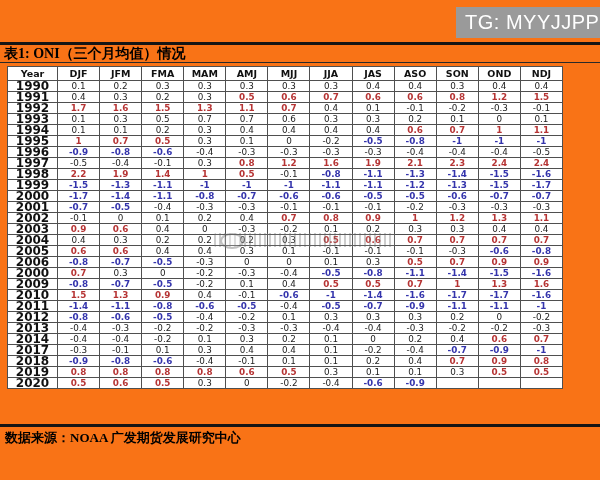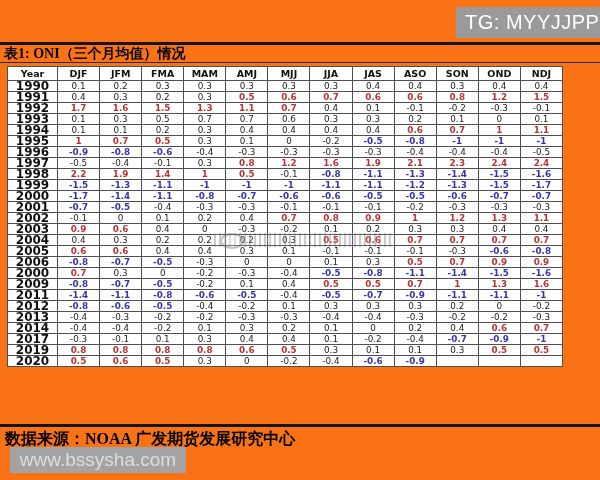--- a/index.html
+++ b/index.html
@@ -30,21 +30,21 @@
   .center-wm{position:absolute;top:233px;left:214px;width:181px;height:14px;opacity:.5;
              filter:blur(.4px);border-radius:2px;
              background:repeating-linear-gradient(90deg,rgba(120,120,120,.75) 0 2px,
                         rgba(235,235,235,.2) 2px 5px);}
   .center-wm::before{content:"";position:absolute;left:6px;top:0;width:20px;height:12px;
              border:2px solid rgba(110,110,110,.85);border-radius:50%;
              background:rgba(245,245,245,.35);}
 
   .rule-bottom{position:absolute;top:424px;left:0;width:600px;height:3px;background:#151515;}
   .source{position:absolute;top:429px;left:5px;font-family:"Liberation Serif",serif;
-          font-weight:bold;font-size:16px;color:#000;text-align:right;}
+          font-weight:bold;font-size:13px;color:#000;text-align:right;}
   .site-badge{position:absolute;top:447px;left:10px;width:176px;height:26px;background:#a3a3a3;
               color:#dedede;font-size:19px;line-height:26px;text-align:center;}
 </style>
 </head>
 <body>
 
 <div class="shot">
   <div class="tg-badge">TG: MYYJJPP</div>
   <div class="rule-top"></div>
   <div class="table-title">表1: ONI（三个月均值）情况</div>
@@ -348,20 +348,35 @@
           <td>0.1</td>
           <td>0.4</td>
           <td class="r">0.5</td>
           <td class="r">0.5</td>
           <td class="r">0.7</td>
           <td class="r">1</td>
           <td class="r">1.3</td>
           <td class="r">1.6</td>
         </tr>
         <tr>
+          <td class="year">2010</td>
+          <td class="r">1.5</td>
+          <td class="r">1.3</td>
+          <td class="r">0.9</td>
+          <td>0.4</td>
+          <td>-0.1</td>
+          <td class="b">-0.6</td>
+          <td class="b">-1</td>
+          <td class="b">-1.4</td>
+          <td class="b">-1.6</td>
+          <td class="b">-1.7</td>
+          <td class="b">-1.7</td>
+          <td class="b">-1.6</td>
+        </tr>
+        <tr>
           <td class="year">2011</td>
           <td class="b">-1.4</td>
           <td class="b">-1.1</td>
           <td class="b">-0.8</td>
           <td class="b">-0.6</td>
           <td class="b">-0.5</td>
           <td>-0.4</td>
           <td class="b">-0.5</td>
           <td class="b">-0.7</td>
           <td class="b">-0.9</td>
@@ -421,20 +436,35 @@
           <td>0.1</td>
           <td>0.3</td>
           <td>0.4</td>
           <td>0.4</td>
           <td>0.1</td>
           <td>-0.2</td>
           <td>-0.4</td>
           <td class="b">-0.7</td>
           <td class="b">-0.9</td>
           <td class="b">-1</td>
+        </tr>
+        <tr>
+          <td class="year">2018</td>
+          <td class="b">-0.9</td>
+          <td class="b">-0.8</td>
+          <td class="b">-0.6</td>
+          <td>-0.4</td>
+          <td>-0.1</td>
+          <td>0.1</td>
+          <td>0.1</td>
+          <td>0.2</td>
+          <td>0.4</td>
+          <td class="r">0.7</td>
+          <td class="r">0.9</td>
+          <td class="r">0.8</td>
         </tr>
         <tr>
           <td class="year">2019</td>
           <td class="r">0.8</td>
           <td class="r">0.8</td>
           <td class="r">0.8</td>
           <td class="r">0.8</td>
           <td class="r">0.6</td>
           <td class="r">0.5</td>
           <td>0.3</td>
@@ -458,14 +488,13 @@
           <td></td>
           <td></td>
           <td></td>
         </tr>
       </tbody>
   </table>
 
   <div class="center-wm"></div>
   <div class="rule-bottom"></div>
   <div class="source">数据来源：NOAA 广发期货发展研究中心</div>
-  <div class="site-badge">www.bssysha.com</div>
 </div>
 
 </body></html>

